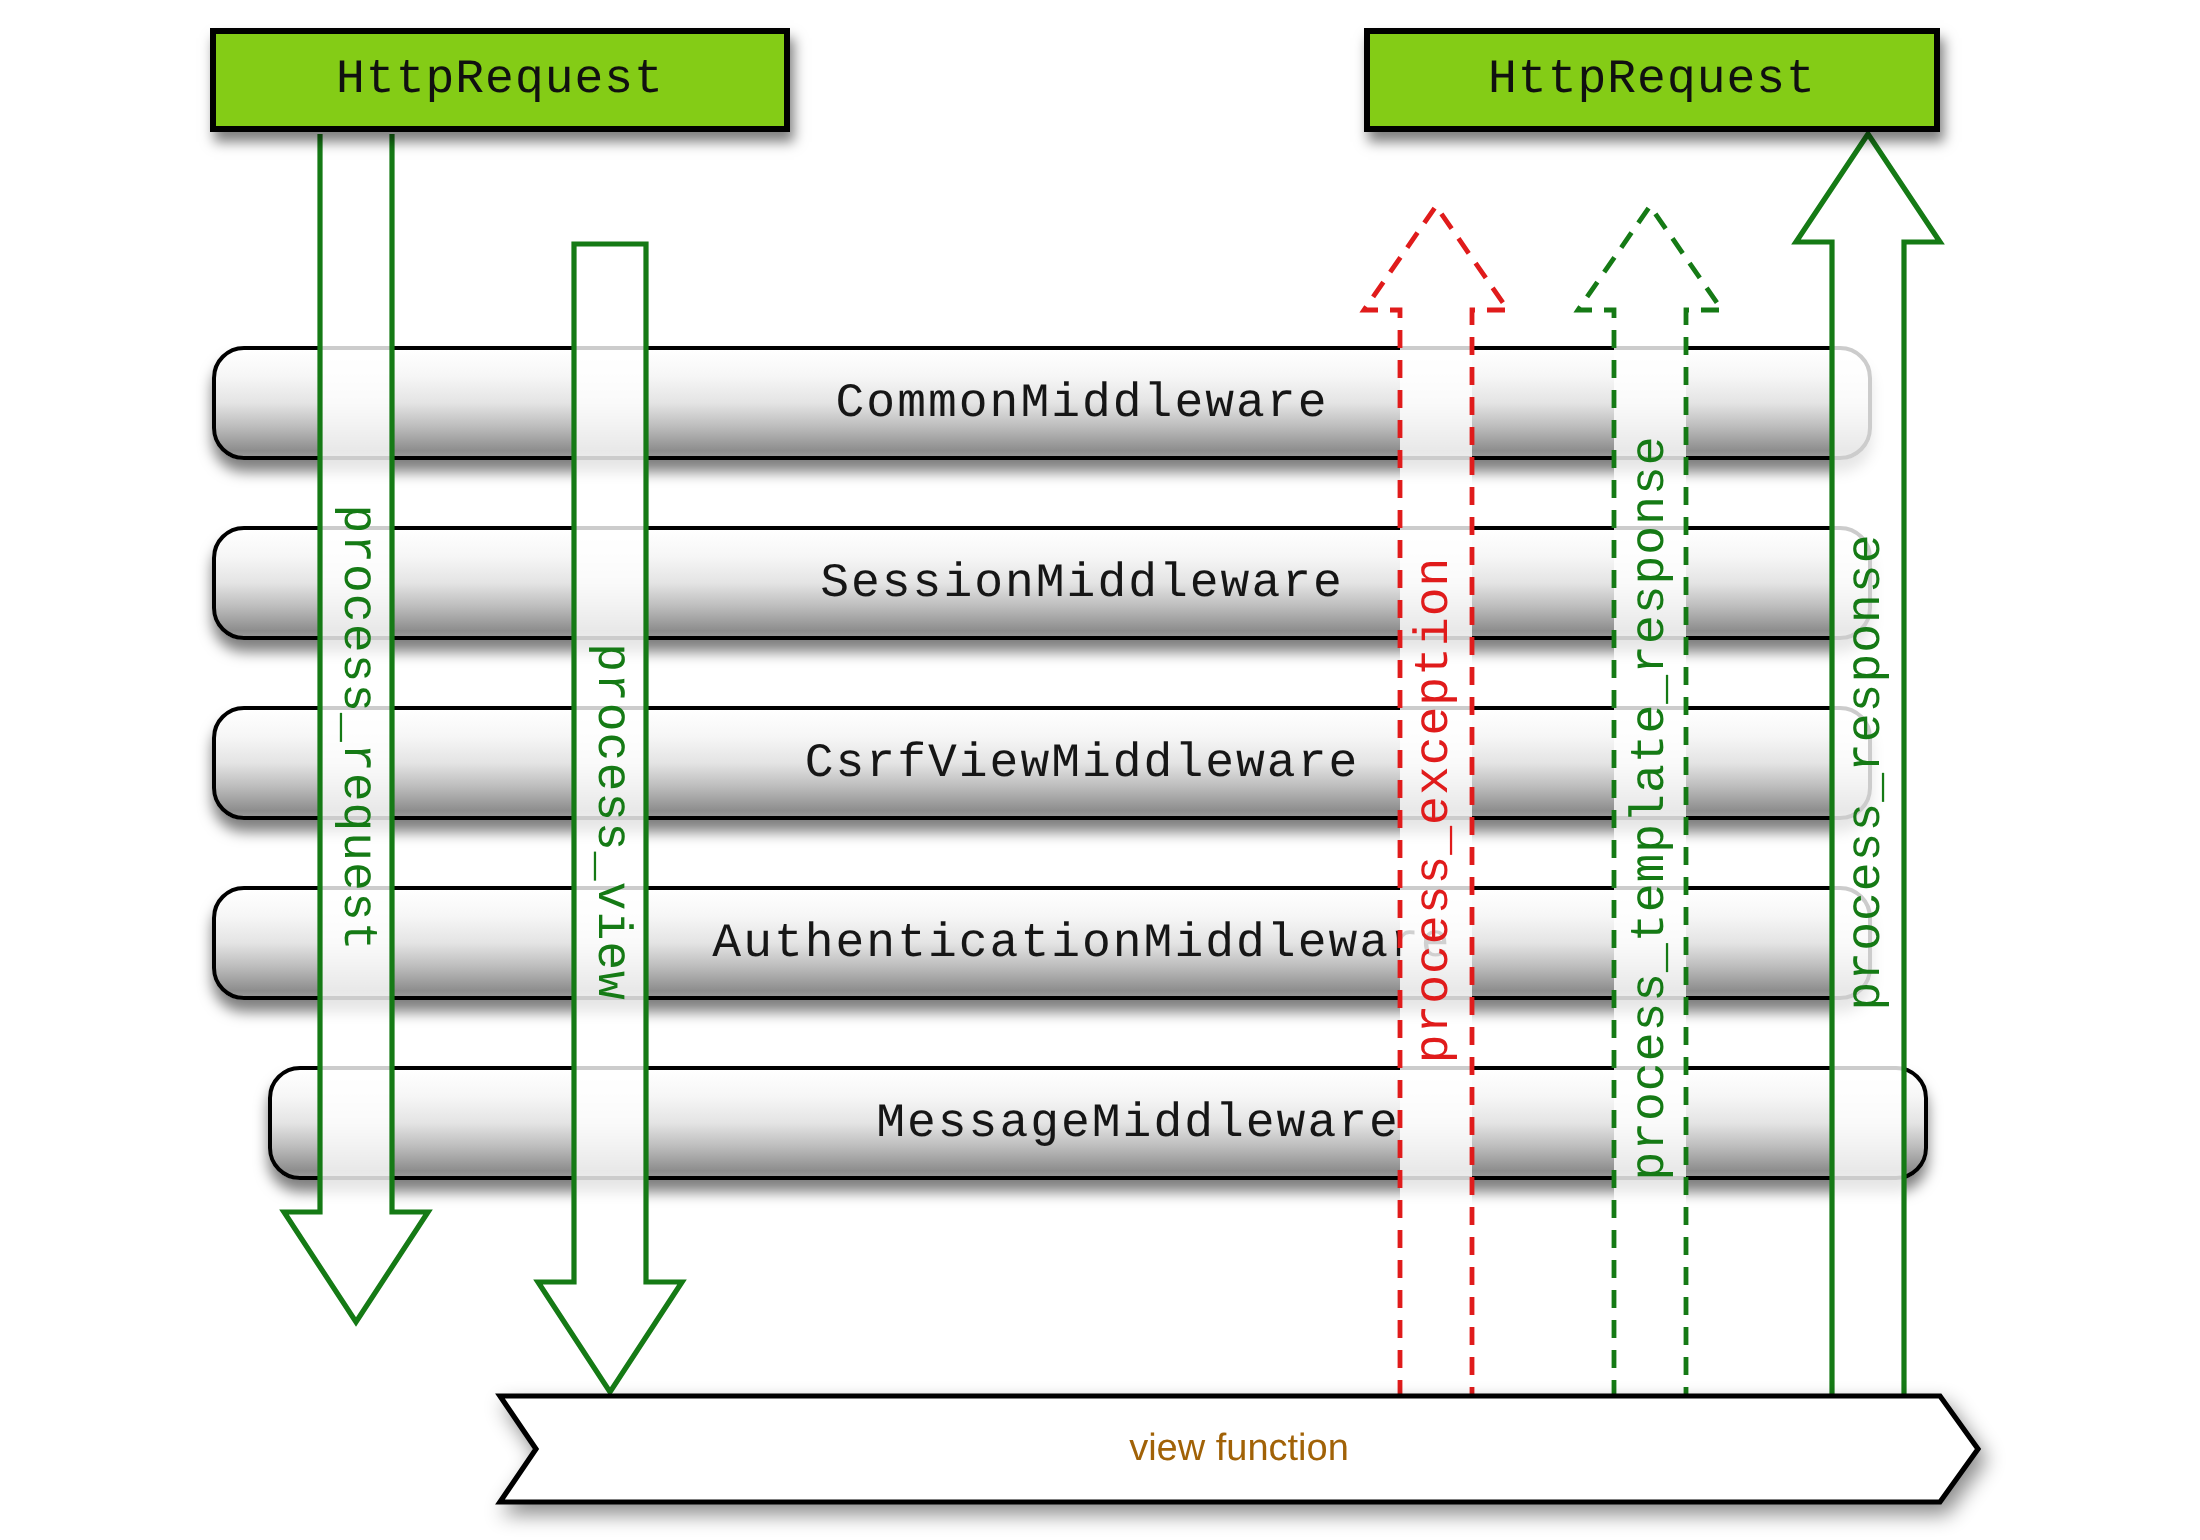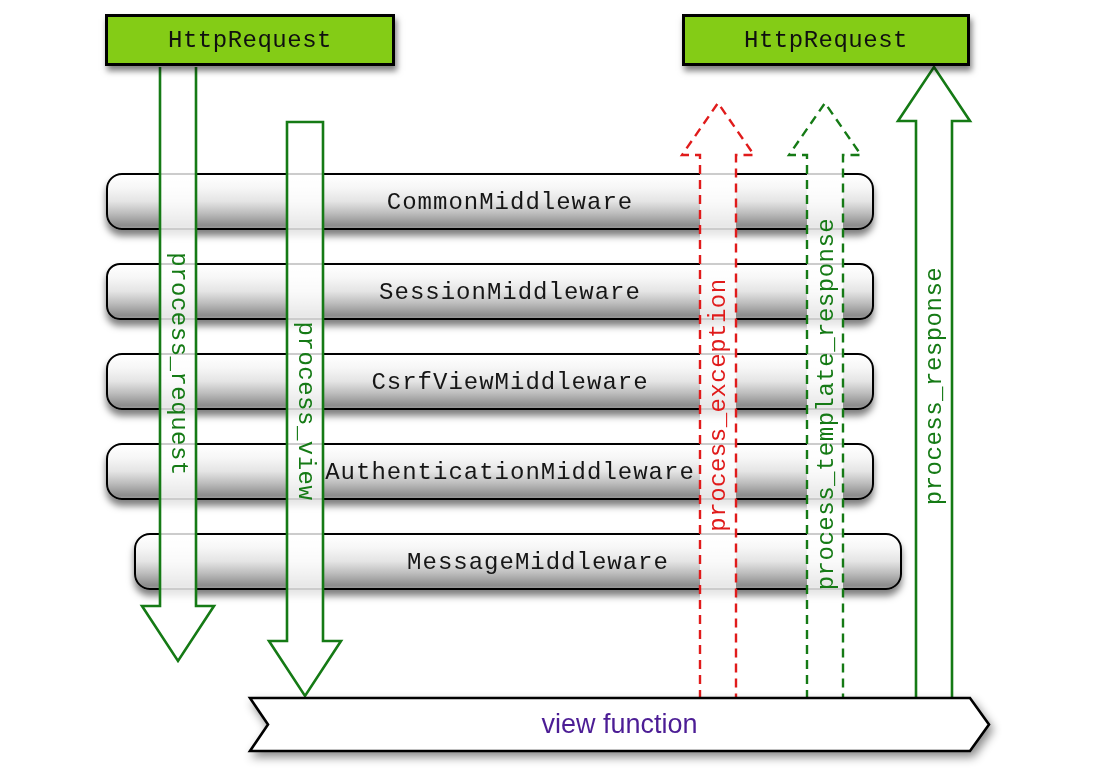--- a/index.html
+++ b/index.html
@@ -3,21 +3,21 @@
 <meta charset="utf-8">
 <style>
   html,body { margin:0; padding:0; background:#ffffff; }
   .canvas {
     position:relative; width:1100px; height:770px; background:#ffffff; overflow:hidden;
     font-family:"Liberation Mono","DejaVu Sans Mono",monospace;
   }
 
   
   .bar {
-    position:absolute; left:106px; width:768px; height:57px; box-sizing:border-box;
+    position:absolute; left:106px; width:830px; height:57px; box-sizing:border-box;
     border:2.5px solid #000; border-radius:16px;
     background:linear-gradient(180deg,#ffffff 0%,#f6f6f6 25%,#e4e4e4 50%,#bdbdbd 72%,#8d8d8d 95%,#989898 100%);
     box-shadow:0 6px 7px rgba(0,0,0,0.5);
     z-index:1; display:flex; align-items:center; justify-content:center;padding-left:40px;
   }
   .bar-label { font-size:24px; letter-spacing:1px; color:#161616; padding-top:2px; }
 
   
   .arrows { position:absolute; left:0; top:0; z-index:2; }
   .arrow-solid-green { fill:rgba(255,255,255,0.8); stroke:#157a15; stroke-width:2.6; stroke-linejoin:miter; }
@@ -33,41 +33,41 @@
   }
   .topbox.request { left:105px; width:284px; }
   .topbox.response { left:682px; width:282px; }
 
   
   .banner-svg { position:absolute; left:0; top:0; z-index:3; filter:drop-shadow(3px 5px 5px rgba(0,0,0,0.45)); }
   .banner-path { fill:#ffffff; stroke:#000; stroke-width:2.6; stroke-linejoin:miter; }
   .banner-label {
     position:absolute; left:250px; top:698px; width:739px; height:53px; z-index:4;
     display:flex; align-items:center; justify-content:center;
-    font-family:"Liberation Sans","DejaVu Sans",sans-serif; font-size:27px; color:#4c1d95;
+    font-family:"Liberation Sans","DejaVu Sans",sans-serif; font-size:19px; color:#a16207;
   }
 
   
   .alabel {
     position:absolute; z-index:4; font-size:24px; letter-spacing:0.5px; white-space:nowrap;
     transform:translate(-50%,-50%) rotate(90deg);
   }
   .alabel.ccw { transform:translate(-50%,-50%) rotate(-90deg); }
   .alabel.green { color:#157a15; }
   .alabel.red { color:#e01b1b; }
 </style>
 </head>
 <body>
 
 <div class="canvas">
 
   <div class="bar" style="top:173px;">
     <span class="bar-label">CommonMiddleware</span>
   </div>
-  <div class="bar" style="top:263px;border-radius:14px;">
+  <div class="bar" style="top:263px;">
     <span class="bar-label">SessionMiddleware</span>
   </div>
   <div class="bar" style="top:353px;text-align:right;">
     <span class="bar-label">CsrfViewMiddleware</span>
   </div>
   <div class="bar" style="top:443px;text-align:right;">
     <span class="bar-label">AuthenticationMiddleware</span>
   </div>
   <div class="bar" style="top:533px;margin-left:28px;">
     <span class="bar-label">MessageMiddleware</span>

